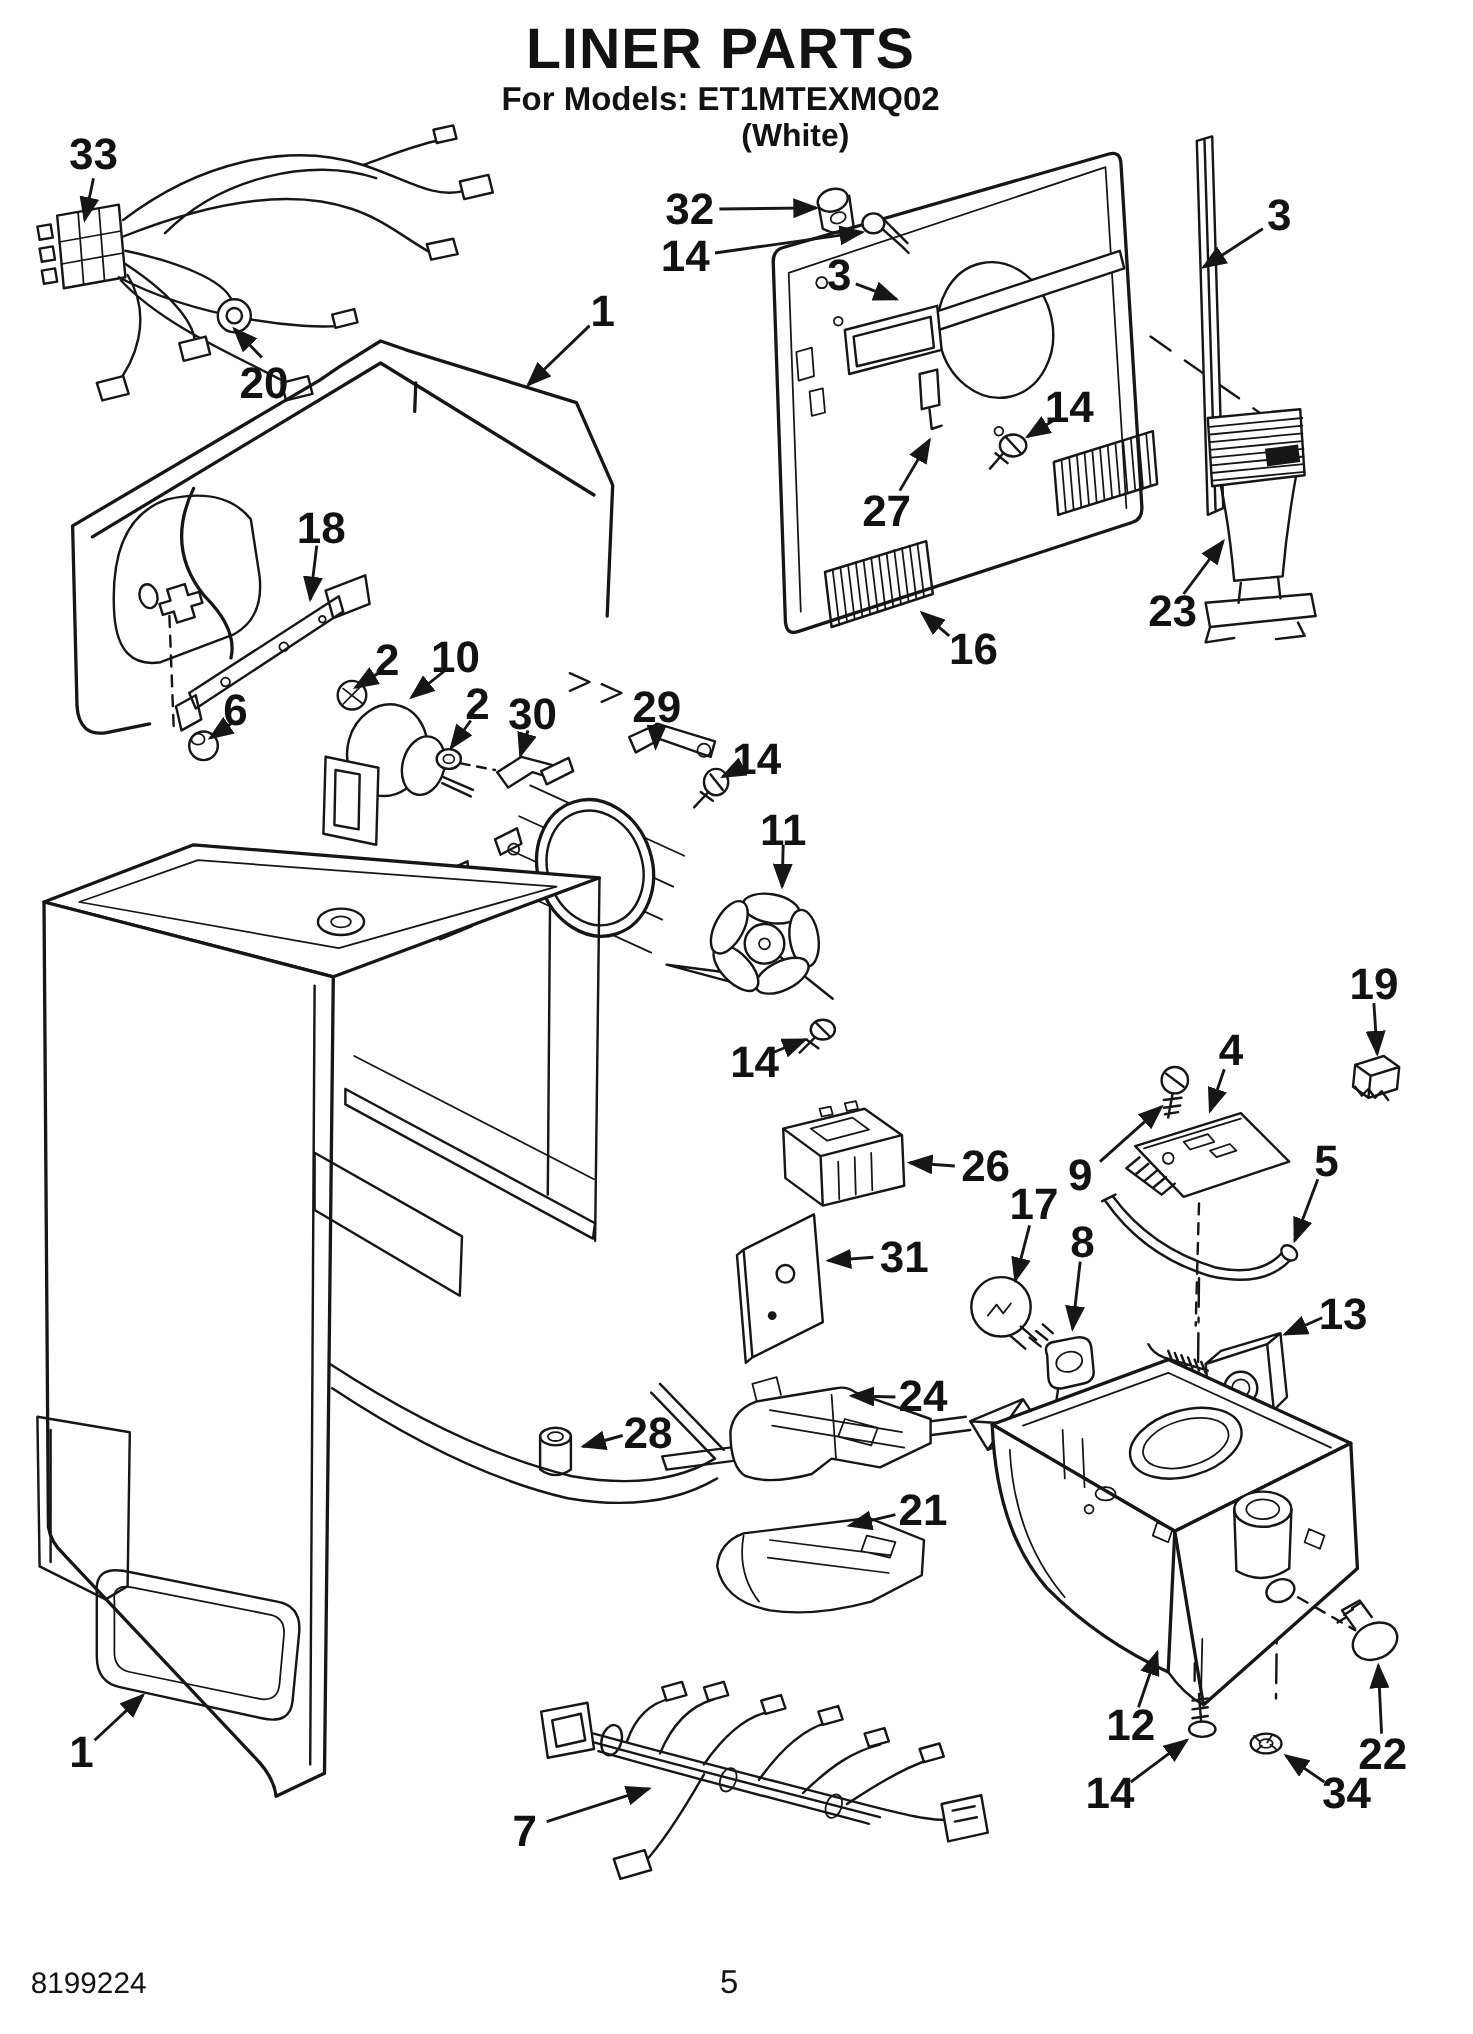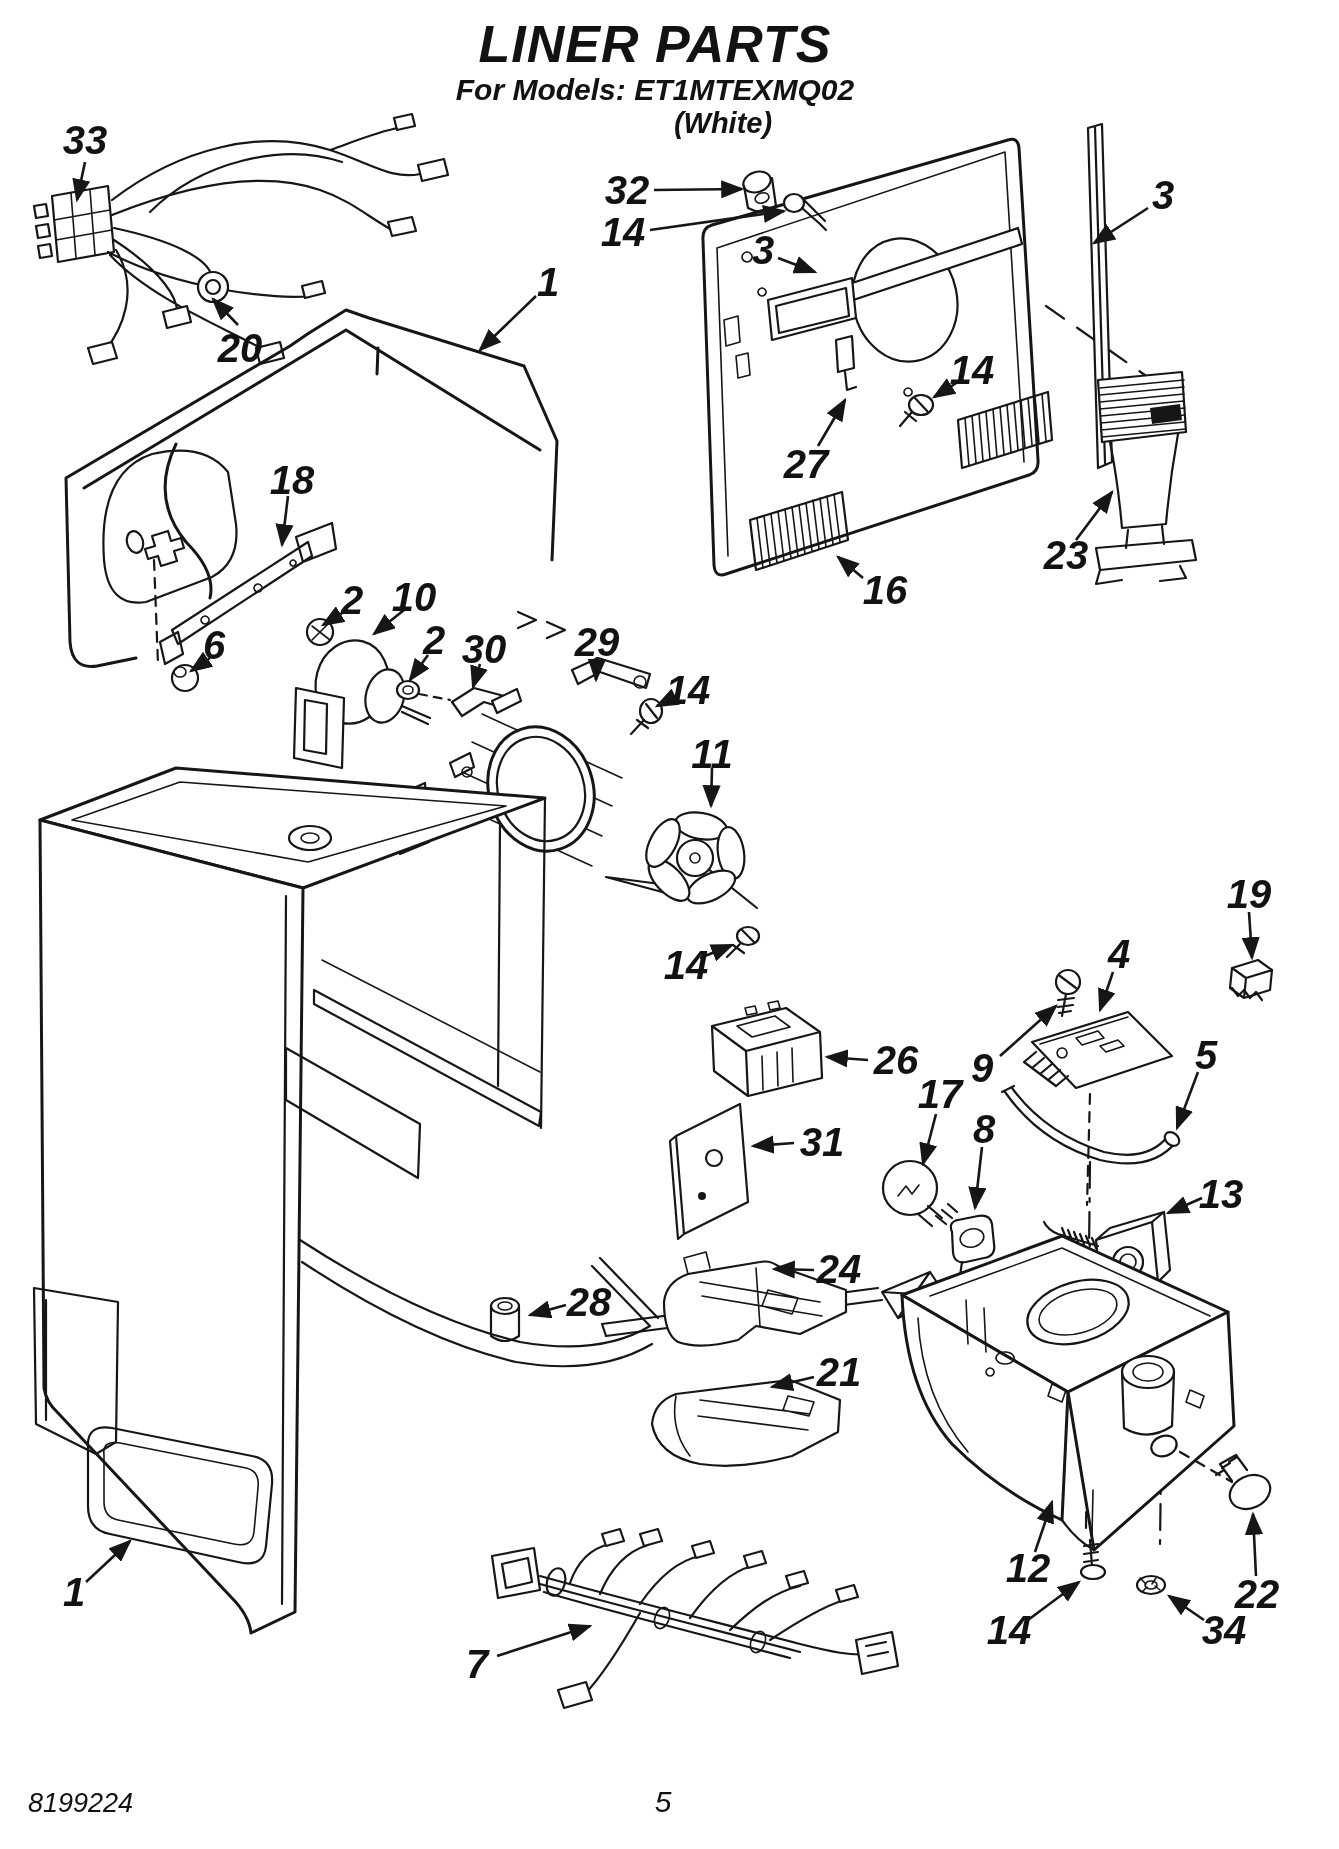--- a/index.html
+++ b/index.html
@@ -1,16 +1,16 @@
 <!DOCTYPE html>
 <html><head>
 <meta charset="utf-8">
 <style>
   html,body{margin:0;padding:0;background:#ffffff;}
-  .stage{width:1338px;height:1849px;position:relative;background:#fff;font-style:italic;}
+  .stage{width:1338px;height:1849px;position:relative;background:#fff;}
   svg{display:block;}
   
   .s3{stroke:#161616;stroke-width:3;fill:none;stroke-linecap:round;stroke-linejoin:round;}
   .s2{stroke:#161616;stroke-width:2.2;fill:none;stroke-linecap:round;stroke-linejoin:round;}
   .s1{stroke:#161616;stroke-width:1.6;fill:none;stroke-linecap:round;stroke-linejoin:round;}
   .fw{fill:#ffffff;}
   .fk{fill:#161616;}
   .d1{stroke-dasharray:22 16;}
   .d2{stroke-dasharray:10 8;}
   .d3{stroke-dasharray:8 7;}

